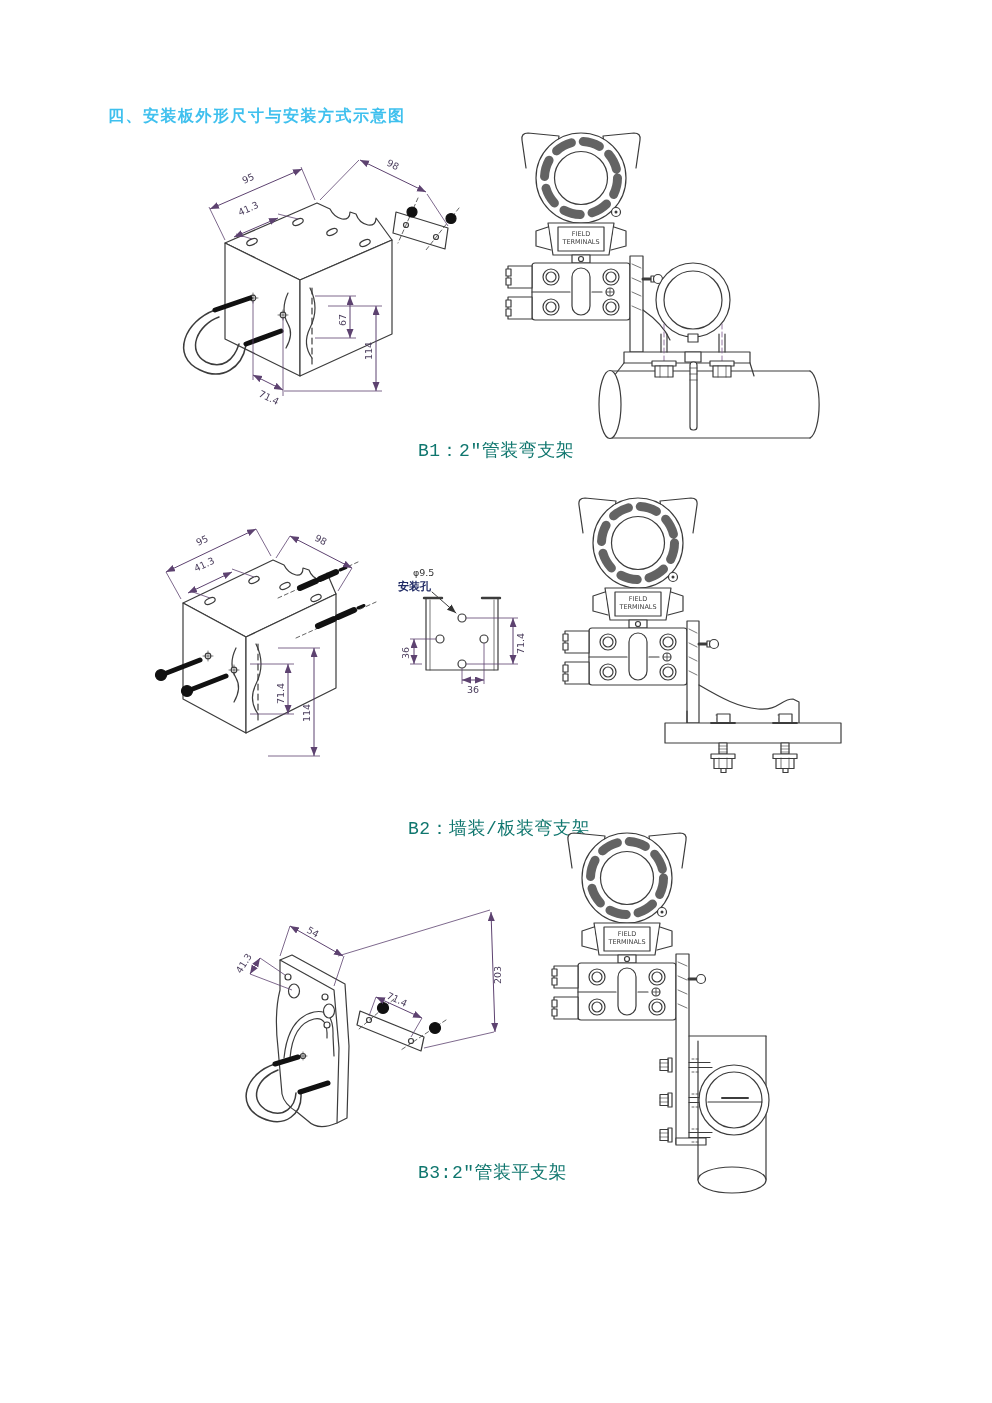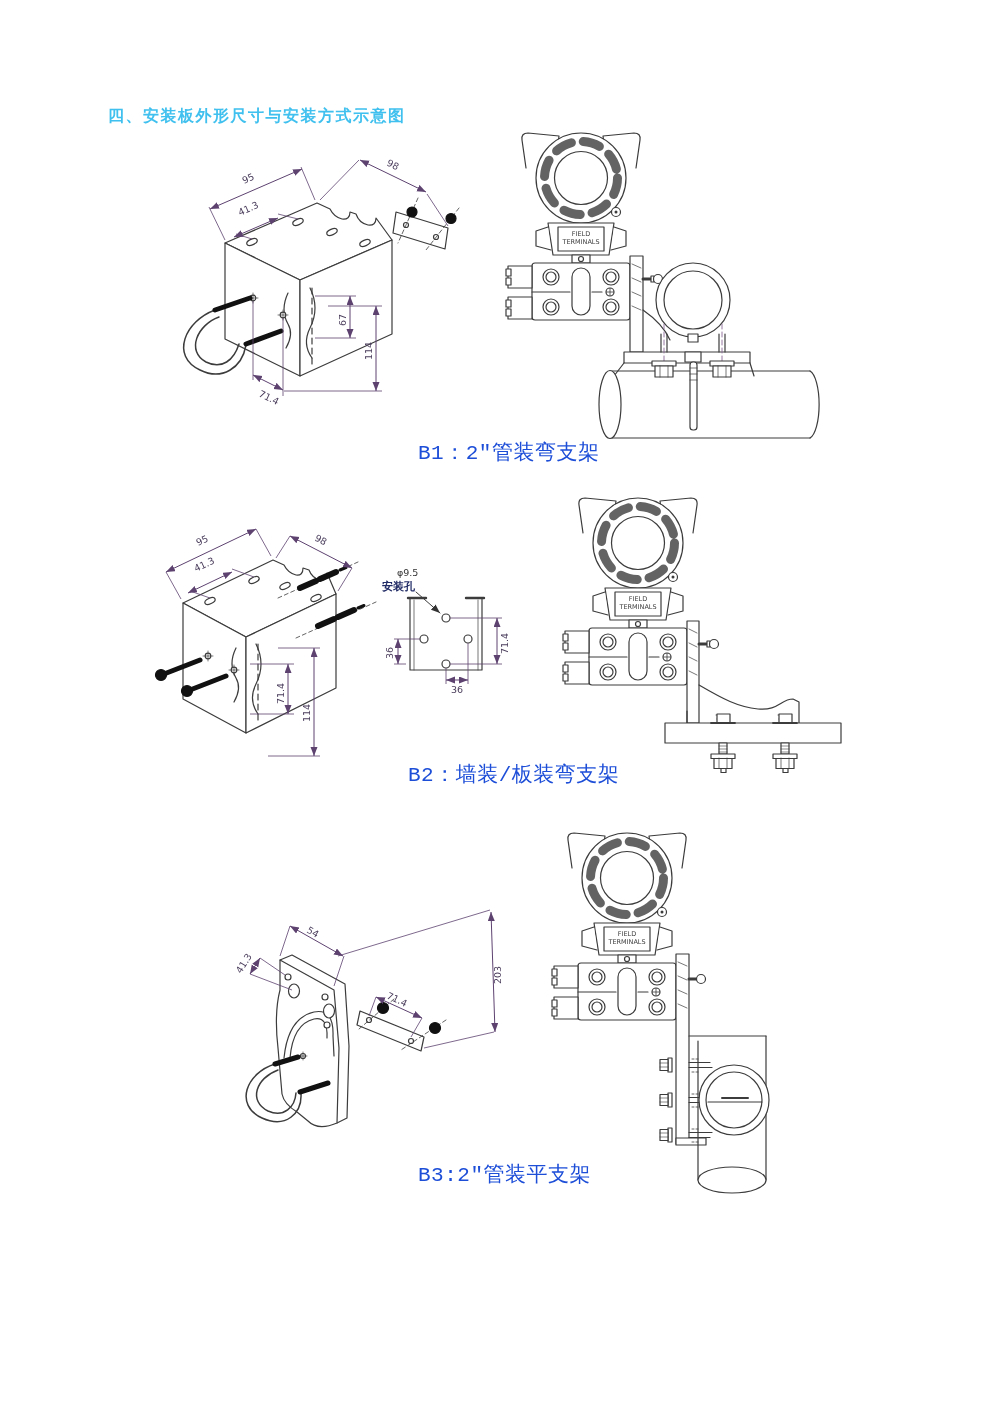--- a/index.html
+++ b/index.html
@@ -1,20 +1,20 @@
 <!DOCTYPE html>
 <html><head>
 <meta charset="utf-8">
 <style>
   html,body{margin:0;padding:0;background:#fff;}
   #page{position:relative;width:852px;height:1403px;background:#ffffff;overflow:hidden;
         font-family:"Liberation Sans","DejaVu Sans",sans-serif;}
   .heading{position:absolute;left:108px;top:106px;font-size:16px;font-weight:bold;
            color:#3fc0ee;letter-spacing:1.5px;font-family:"DejaVu Sans",sans-serif;}
-  .caption{position:absolute;font-size:21px;color:#1d4ed8;letter-spacing:0.5px;
+  .caption{position:absolute;font-size:18px;color:#0f766e;letter-spacing:0.5px;
            font-family:"Liberation Mono","DejaVu Sans Mono",monospace;text-align:center;}
   .fig{position:absolute;}
   svg{display:block;overflow:visible;}
   svg text{stroke:none;fill:#3c3c3c;font-family:"DejaVu Sans",sans-serif;}
   .geo{stroke:#3c3c3c;fill:none;stroke-width:1.2;stroke-linejoin:round;stroke-linecap:round;}
   .blk{stroke:#111;fill:#111;}
   .dim{stroke:#5d4270;fill:none;stroke-width:1;}
   .dimd{stroke:#8a6a9a;fill:none;stroke-width:0.9;stroke-dasharray:5 3;}
   .ext{stroke:#5d4270;fill:none;stroke-width:0.8;}
   .dimtxt{fill:#4a3d5c;font-size:9.5px;}
@@ -225,21 +225,21 @@
         <path class="ext" d="M122,166 L166,166 M122,216 L166,216"></path>
         <line class="dim" x1="160" y1="166" x2="160" y2="216" marker-start="url(#dA)" marker-end="url(#dA)"></line>
         <text class="dimtxt" transform="translate(156,206) rotate(-90)">71.4</text>
         <path class="ext" d="M150,150 L192,150 M140,258 L192,258"></path>
         <line class="dim" x1="186" y1="150" x2="186" y2="258" marker-start="url(#dA)" marker-end="url(#dA)"></line>
         <text class="dimtxt" transform="translate(182,224) rotate(-90)">114</text>
       </g>
     </svg>
   </div>
 
-  <div class="fig" style="left:380px;top:552px">
+  <div class="fig" style="left:396px;top:552px">
     <svg width="140" height="148" viewBox="0 0 140 148">
       <g class="geo">
         <path d="M28,46 L46,46" stroke-width="2.4"></path>
         <path d="M86,46 L104,46" stroke-width="2.4"></path>
         <path d="M30,46 L30,118 L102,118 L102,46"></path>
         <path d="M34,48 L34,118 M98,48 L98,118" stroke-width="0.7"></path>
         <circle cx="66" cy="66" r="4" fill="#fff"></circle>
         <circle cx="44" cy="87" r="4" fill="#fff"></circle>
         <circle cx="88" cy="87" r="4" fill="#fff"></circle>
         <circle cx="66" cy="112" r="4" fill="#fff"></circle>
@@ -292,21 +292,21 @@
           <path d="M228,253 L236,253 M228,256 L236,256 M228,259 L236,259" stroke-width="0.6"></path>
           <rect x="220" y="261" width="24" height="4.5" fill="#fff"></rect>
           <rect x="223" y="265.5" width="18" height="10" fill="#fff"></rect>
           <path d="M228,265 L228,275 M236,265 L236,275" stroke-width="0.7"></path>
           <rect x="230" y="275.5" width="5" height="4" fill="#fff"></rect>
         </g>
       </g>
     </svg>
   </div>
 
-  <div class="caption" style="left:408px;top:760px">B2：墙装/板装弯支架</div>
+  <div class="caption" style="left:408px;top:816px">B2：墙装/板装弯支架</div>
 
   <div class="fig" style="left:218px;top:898px">
     <svg width="290" height="260" viewBox="0 0 290 260">
       <g class="geo">
 
         <path d="M62,62 L74,57 L127,86 L131,148 L129,220 L119,225"></path>
         <path d="M62,62 L116,92 L121,150 L119,225 Q100,233 90,223 L79,214 Q66,206 64,196 L60,150 Q56,115 62,92 Z" fill="#fff"></path>
 
         <path d="M66,160 Q70,120 96,114 Q116,110 115,138 L116,158"></path>
         <path d="M72,160 Q75,126 96,121 Q110,118 109,140"></path>

